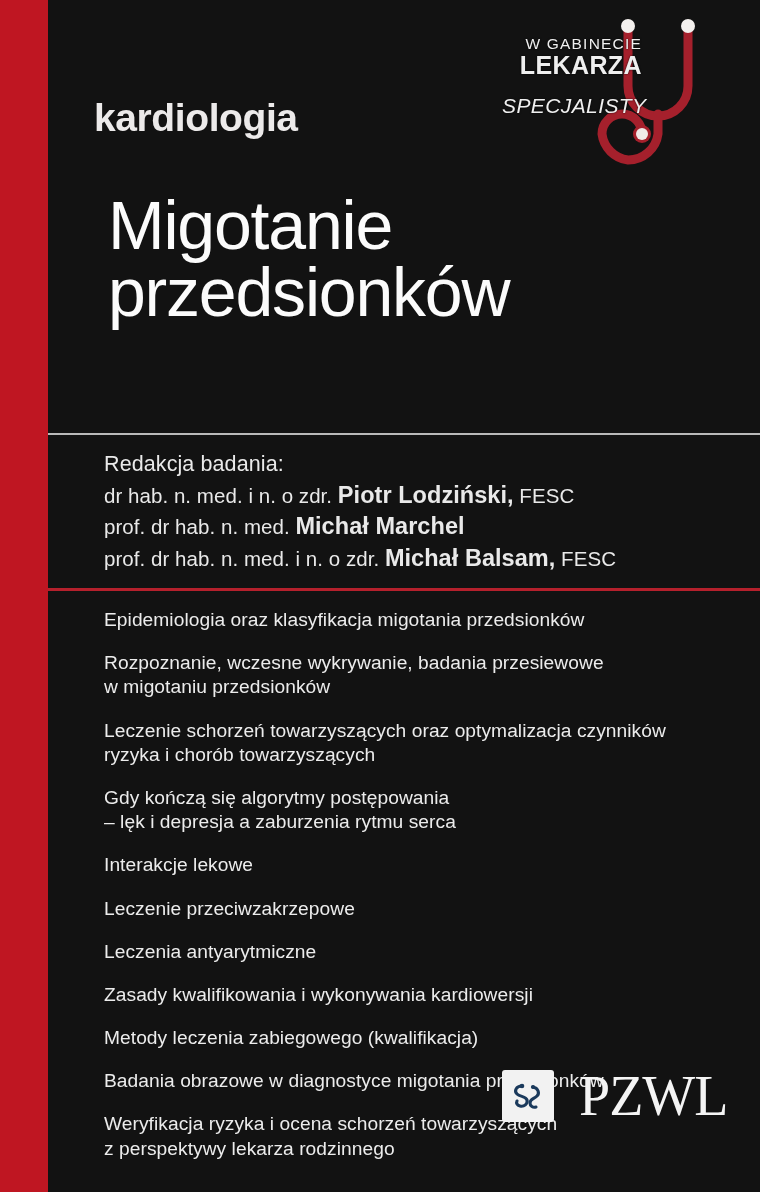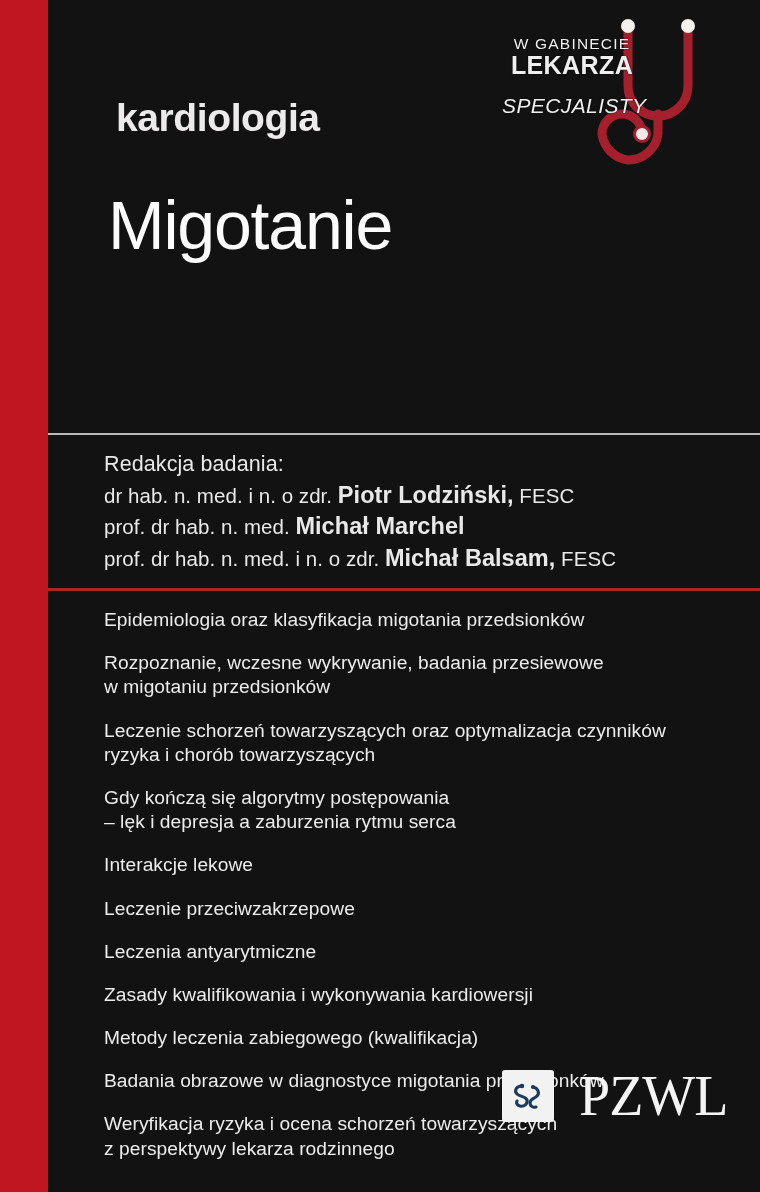--- a/index.html
+++ b/index.html
@@ -29,34 +29,34 @@
   }
 
   
   .emblem {
     position:absolute; right:22px; top:8px;
     width:240px; height:180px;
   }
   .emblem-text {
     position:absolute; left:4px; top:28px;
     width:140px;
-    text-align:center;
+    text-align:right;
     color:#efefef;
     line-height:1.0;
     letter-spacing:0.5px;
     text-shadow:0 0 2px rgba(0,0,0,.9);
   }
   .emblem-text .l1 { font-size:15.5px; font-weight:400; letter-spacing:1.2px; display:block;}
   .emblem-text .l2 { font-size:25px; font-weight:700; letter-spacing:0.4px; display:block; margin-top:1px;}
   .emblem-text .l3 { font-size:21px; font-weight:400; letter-spacing:0.4px; display:block; margin-top:17px;font-style:italic;}
   .emblem-svg { position:absolute; right:0; top:0; }
 
   
   .series-name {
-    position:absolute; left:68px; top:96px;
+    position:absolute; left:46px; top:96px;
     font-size:39px; font-weight:bold;
     color:#eceaea;
     letter-spacing:-0.4px;
   }
 
   
   .title {
     position:absolute; left:60px; top:192px;
     width:640px;
     color:#fbfbfb;
@@ -170,20 +170,21 @@
         <span class="l1">W GABINECIE</span>
         <span class="l2">LEKARZA</span>
         <span class="l3">SPECJALISTY</span>
       </div>
     </div>
 
     <div class="series-name">kardiologia</div>
 
     <div class="title">
       <span class="tl">Migotanie</span>
+      <span class="tl">przedsionków</span>
     </div>
 
 
     <div class="rule-light"></div>
     <div class="rule-red"></div>
 
     <div class="editors">
       <div class="lead">Redakcja badania:</div>
       <div id="editors-list">
           <div class="ed-line"><span>dr hab. n. med. i n. o zdr. </span><b>Piotr Lodziński,</b><span> FESC</span></div>

